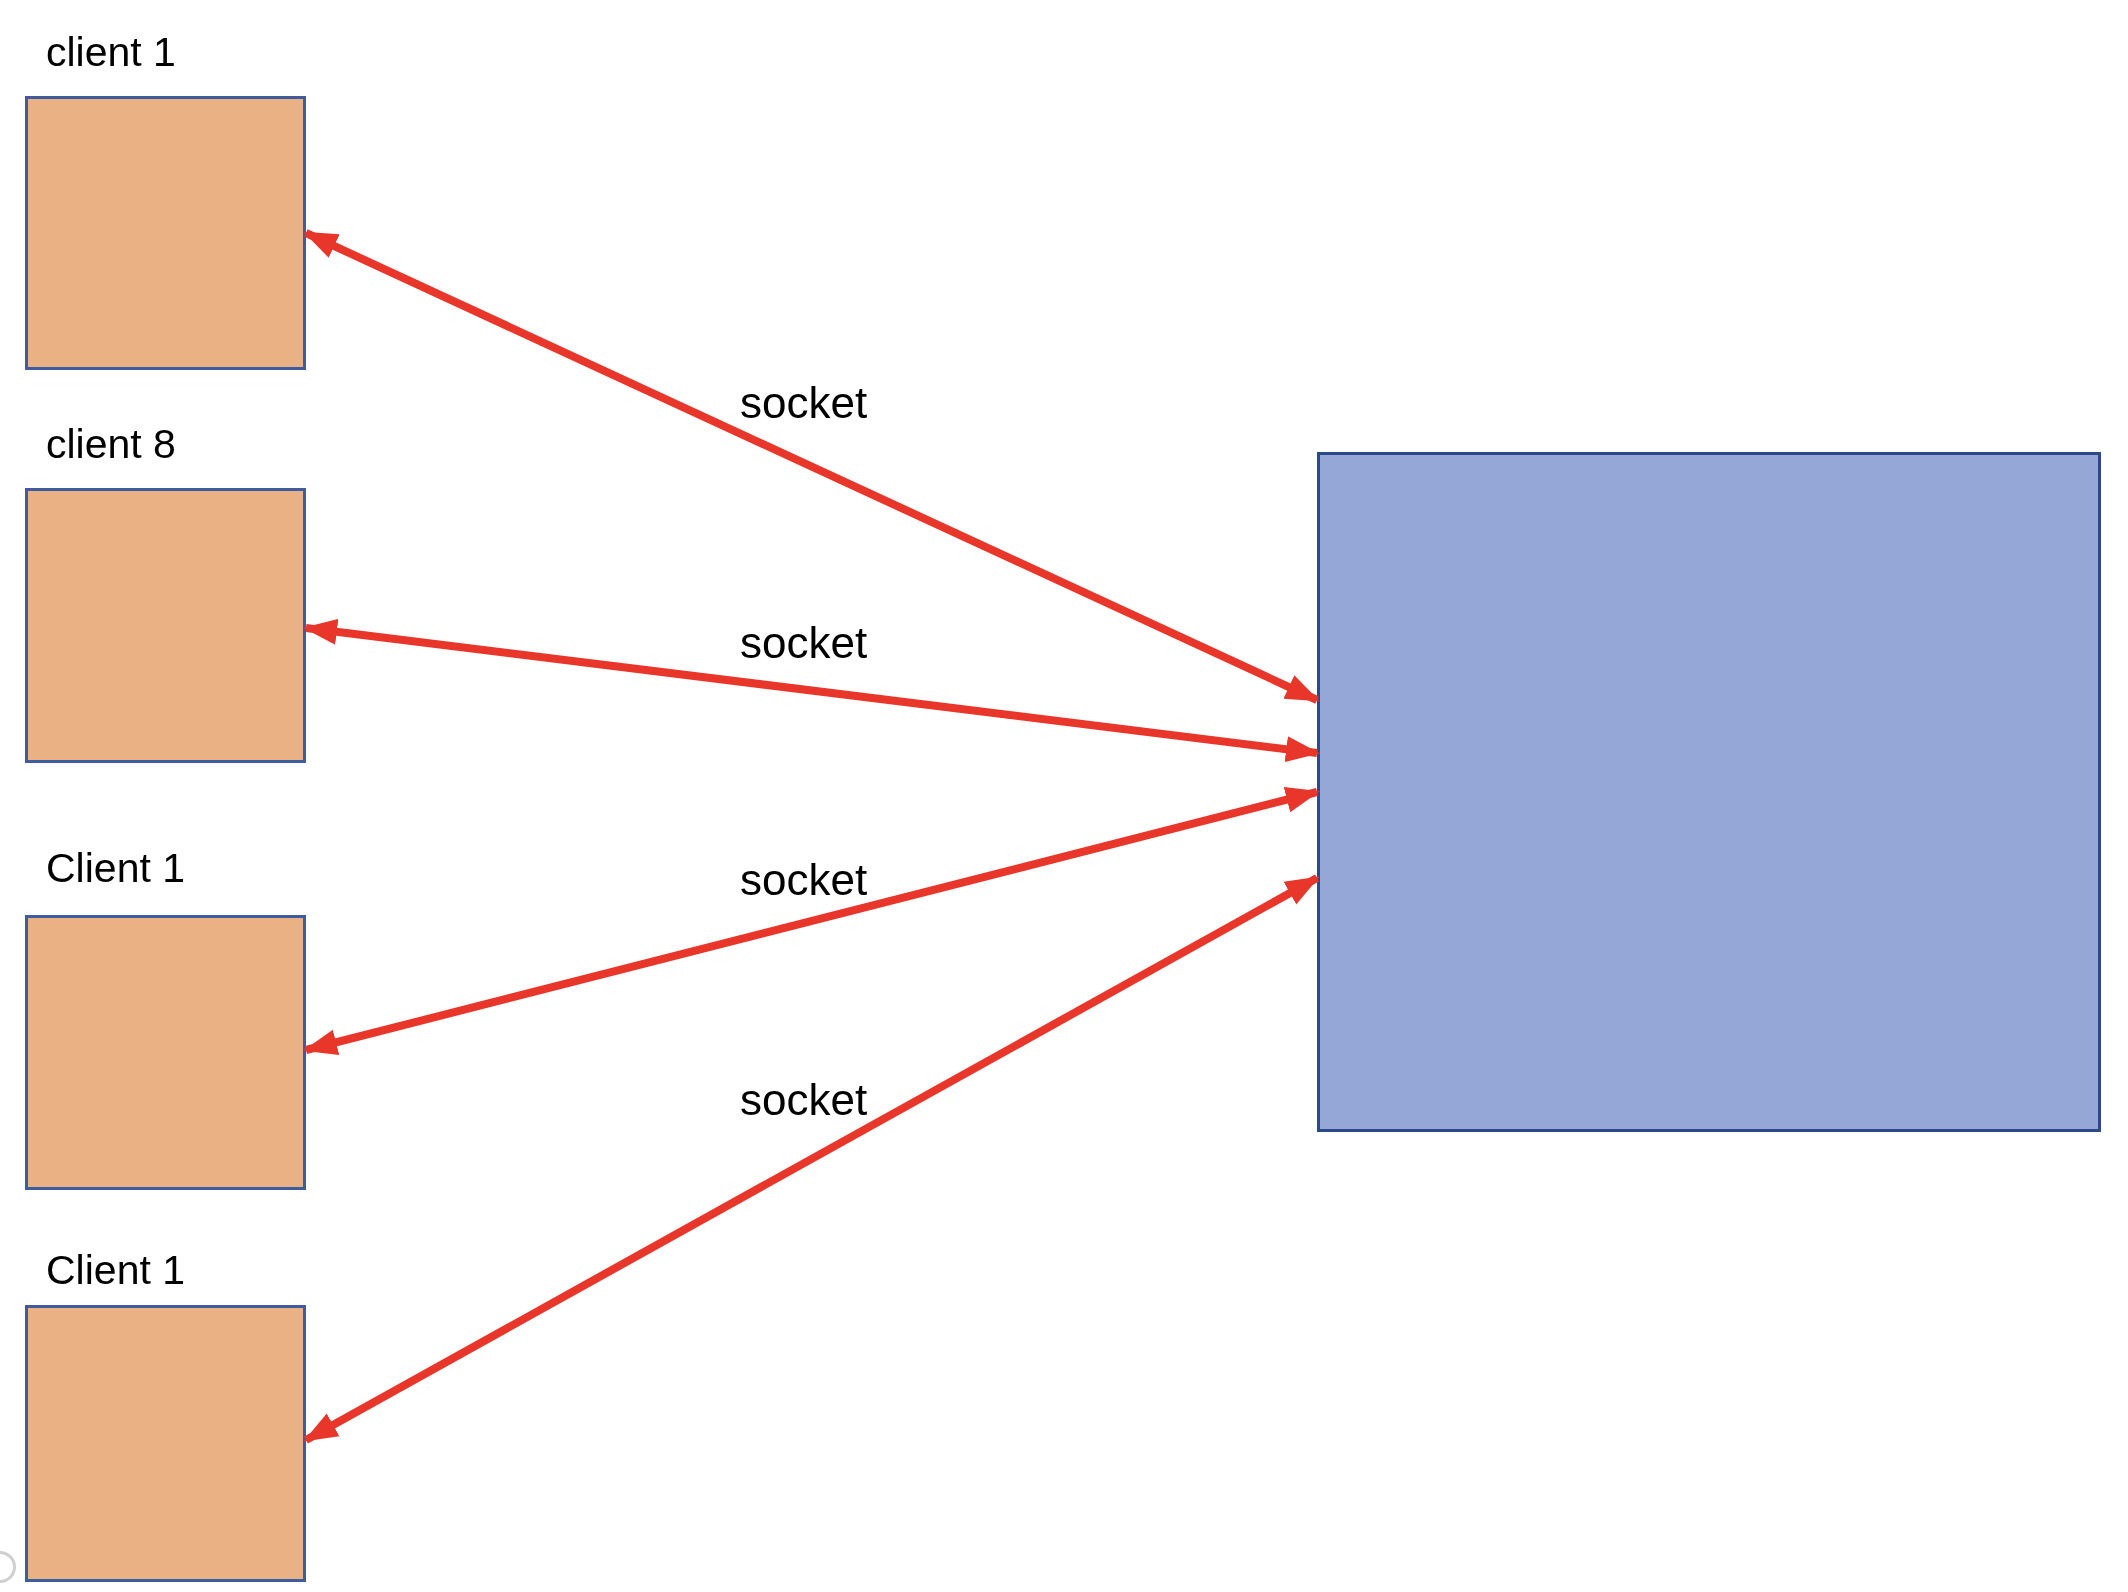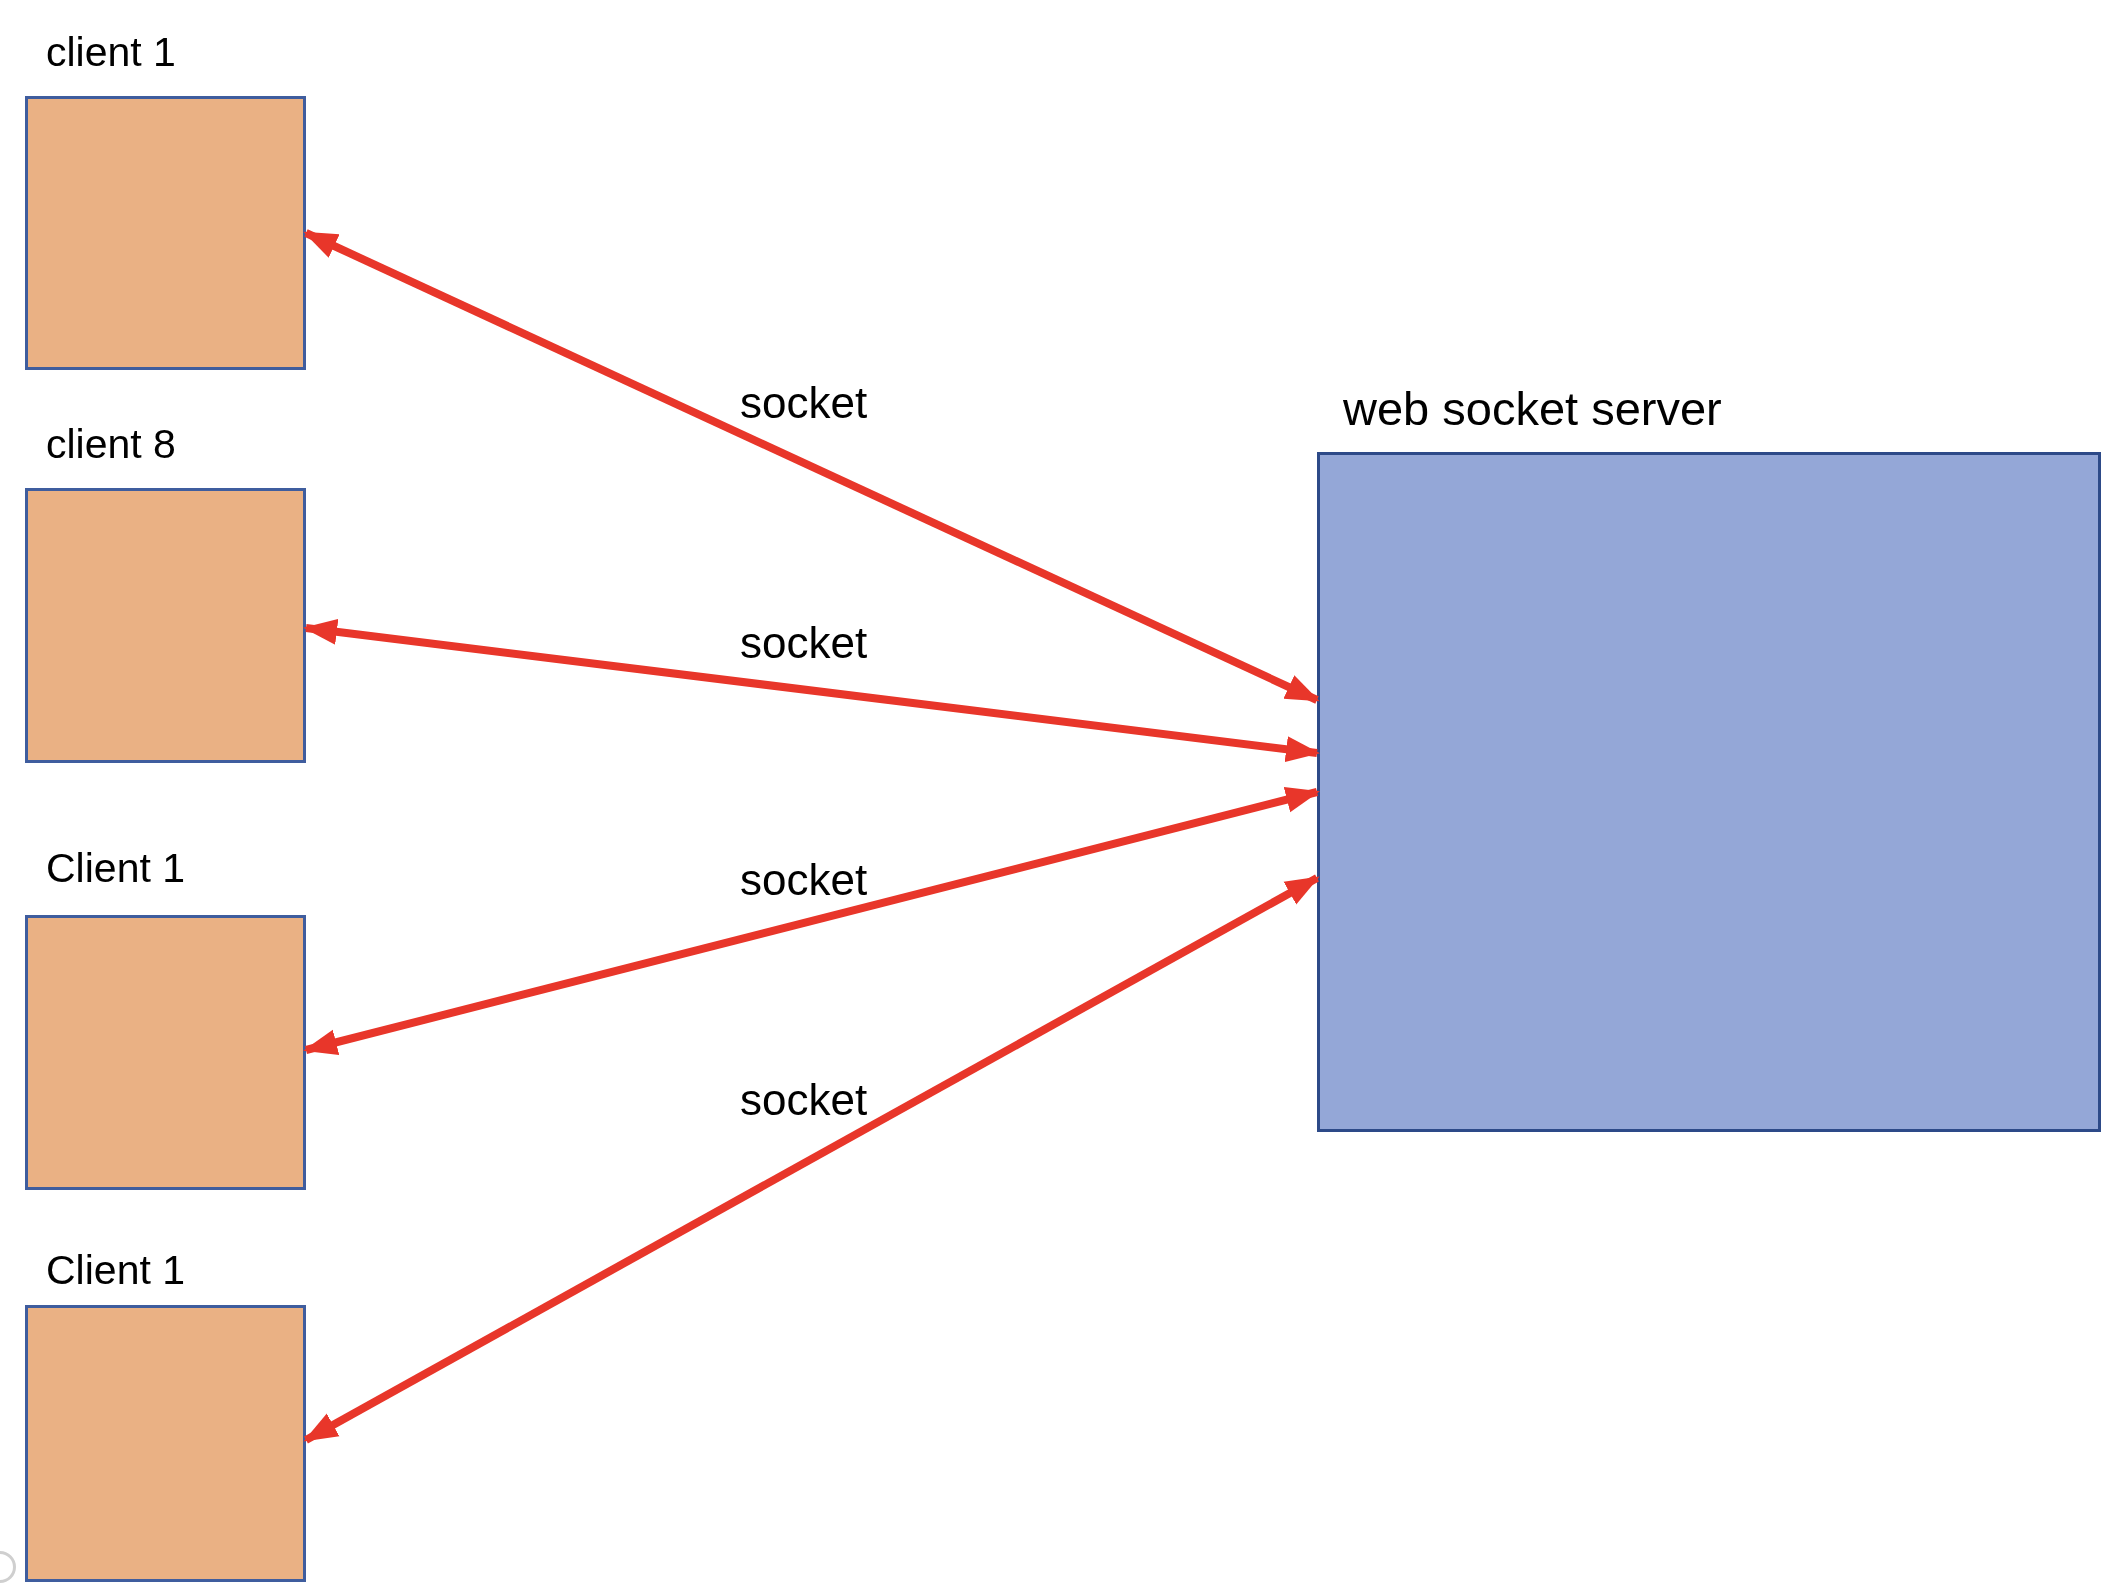--- a/index.html
+++ b/index.html
@@ -97,21 +97,20 @@
 
   <div class="shape-label" style="left:46px; top:424px;">client 8</div>
   <div class="client-box" style="top:488px; height:275px;"></div>
 
   <div class="shape-label" style="left:46px; top:848px;">Client 1</div>
   <div class="client-box" style="top:915px; height:275px;"></div>
 
   <div class="shape-label" style="left:46px; top:1250px;">Client 1</div>
   <div class="client-box" style="top:1305px; height:277px;"></div>
 
-  <div class="server-label">web socket server</div>
   <div class="server-box"></div>
 
   <svg class="overlay" viewBox="0 0 2128 1592" xmlns="http://www.w3.org/2000/svg">
     <defs>
       <marker id="ah" viewBox="0 0 34 28" markerWidth="34" markerHeight="28" refX="31" refY="14" orient="auto-start-reverse" markerUnits="userSpaceOnUse">
         <path class="arrowhead" d="M0,1 L34,14 L0,27 Z"></path>
       </marker>
     </defs>
     <line class="conn-line" x1="306" y1="233" x2="1317" y2="700" marker-start="url(#ah)" marker-end="url(#ah)"></line>
     <line class="conn-line" x1="306" y1="628" x2="1317" y2="753" marker-start="url(#ah)" marker-end="url(#ah)"></line>

